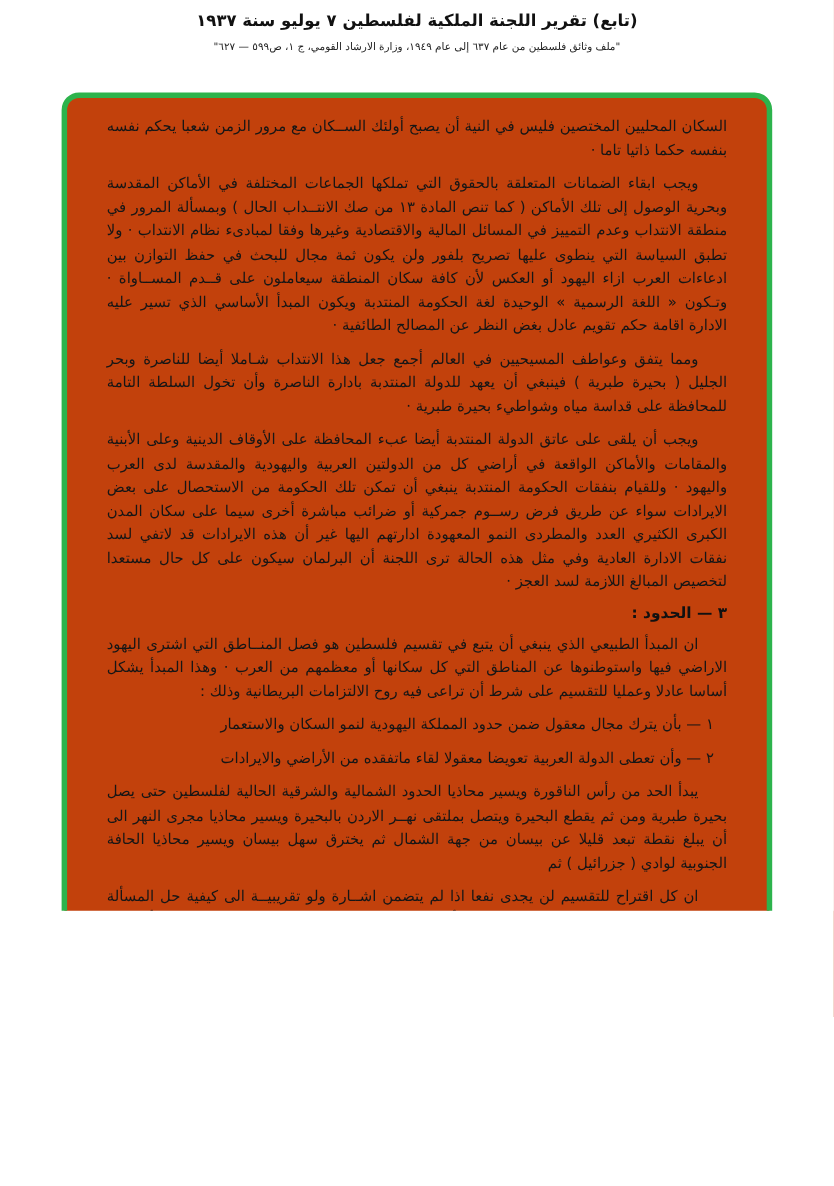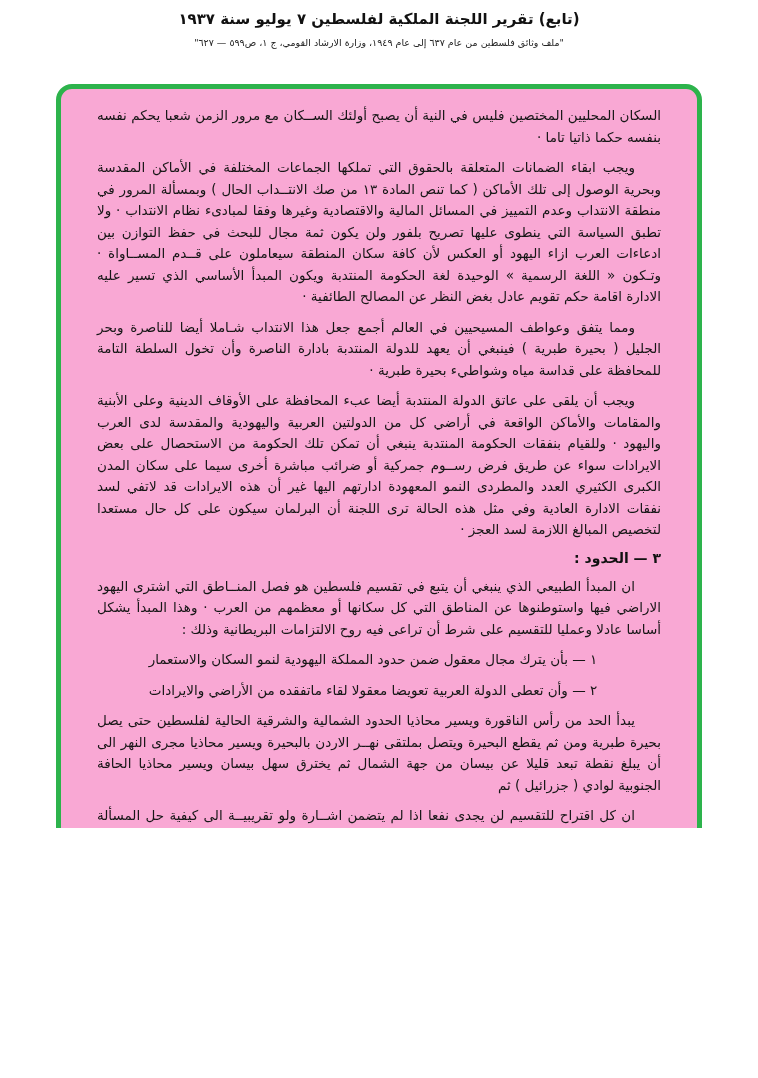--- a/index.html
+++ b/index.html
@@ -16,33 +16,33 @@
   .page{position:relative;width:758px;height:828px;background:#fff;overflow:hidden;}
   .header{position:absolute;top:10px;left:0;right:0;text-align:center;}
   .title{font-size:15px;font-weight:700;color:#111;}
   .subtitle{font-size:9.5px;margin-top:9px;color:#222;}
   .frame{
     position:absolute;top:84px;left:56px;width:646px;height:938px;
     border:5px solid var(--frame-border);
     border-radius:16px;
     padding:16px 36px 0 36px;
     overflow:hidden;
-    background:#f9a8d4;
+    background:#c2410c;
   }
   .para{
     font-size:13.5px;line-height:21.5px;margin:0 0 9px 0;
     text-align:justify;text-justify:inter-word;color:#161616;
   }
   .para.indent{text-indent:26px;}
   .heading{
     font-size:14px;font-weight:700;margin:8px 0 10px 0;color:#111;
   }
   .list-item{
     font-size:13.5px;line-height:21.5px;margin:0 0 9px 0;
-    padding-right:12px;text-align:center;color:#161616;
+    padding-right:12px;text-align:right;color:#161616;
   }
   .pagenum{
     position:absolute;bottom:16px;left:0;right:0;
     text-align:center;font-size:13px;font-weight:700;color:#111;
   }
 </style>
 </head>
 <body>
 
 <div class="page">

